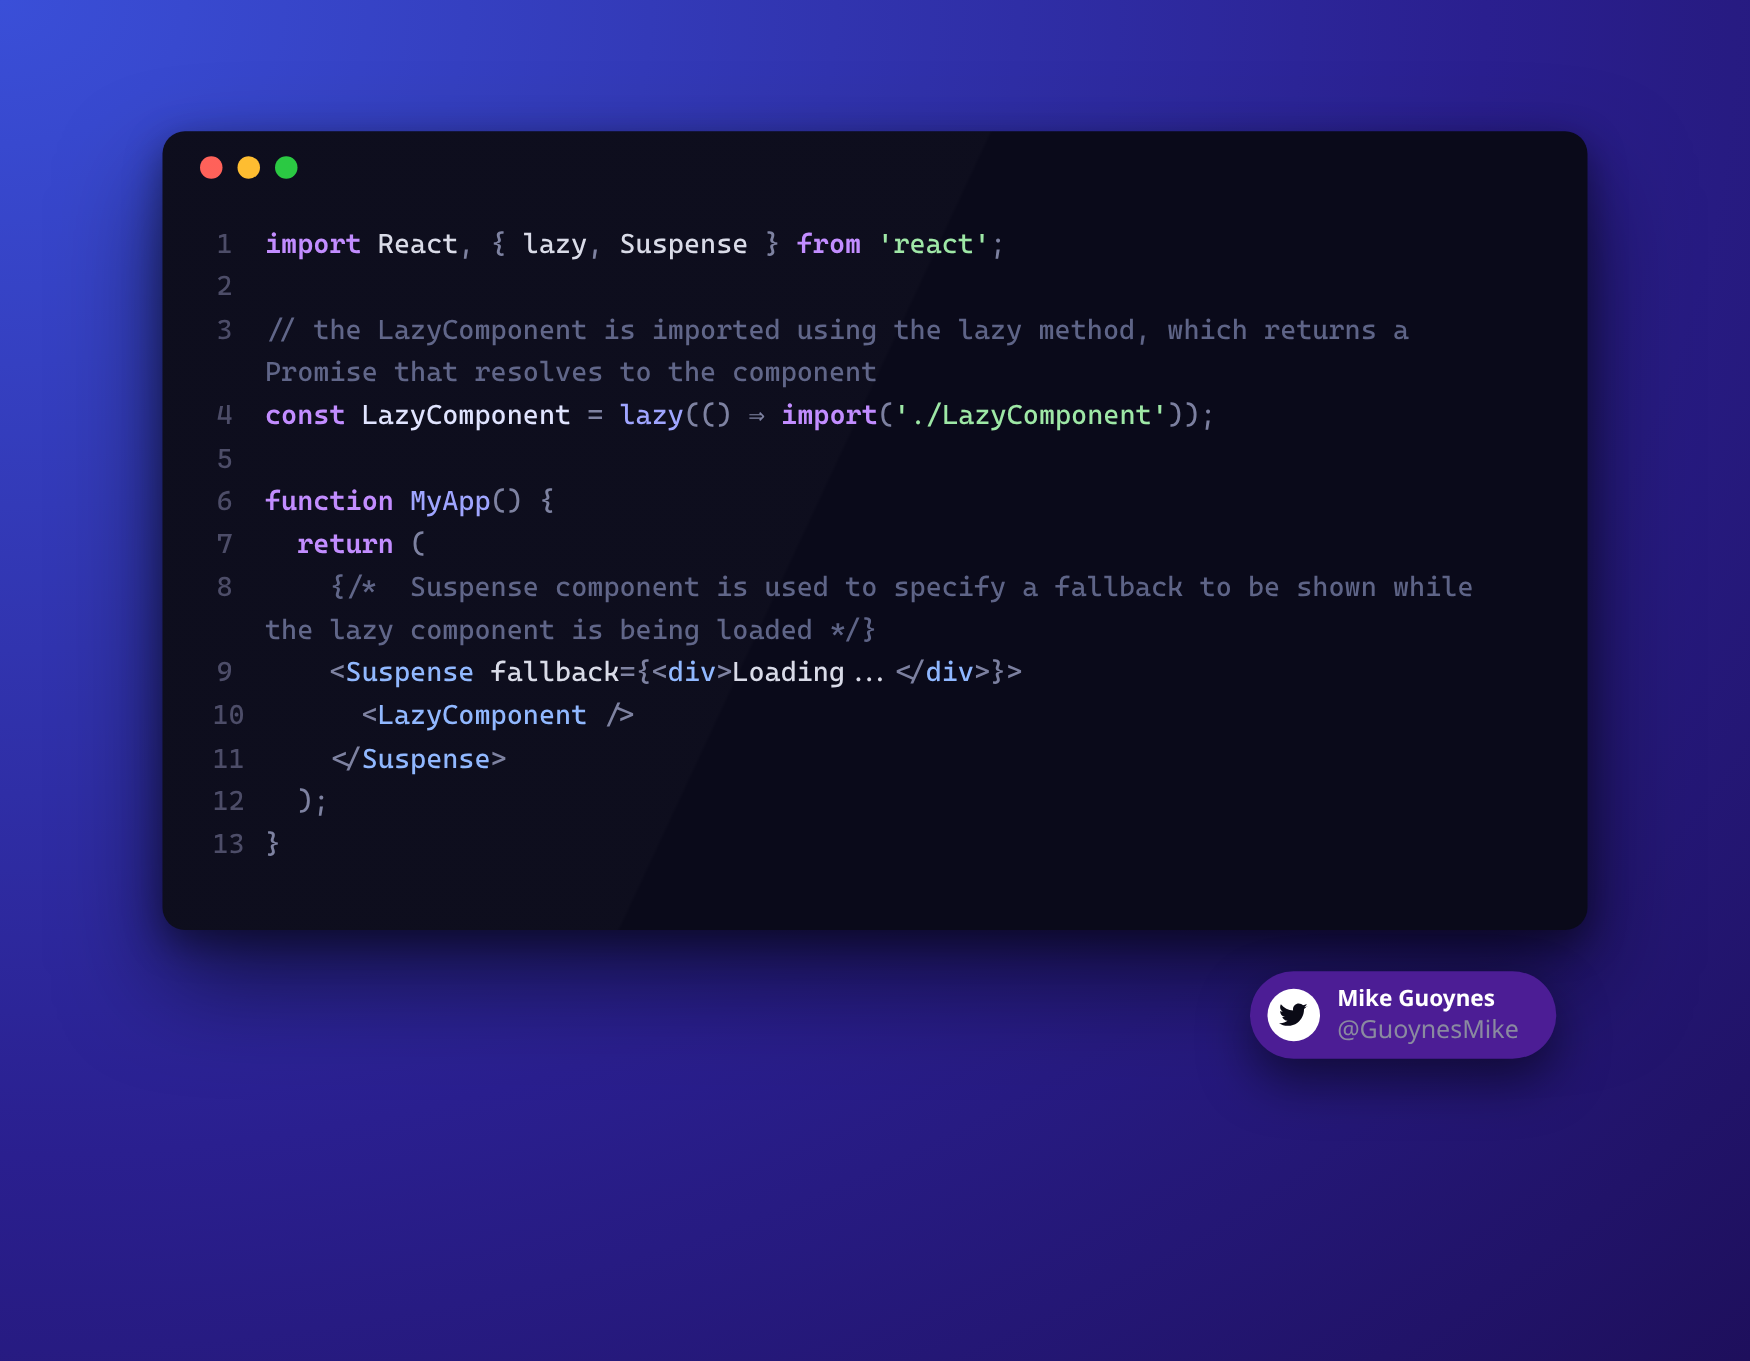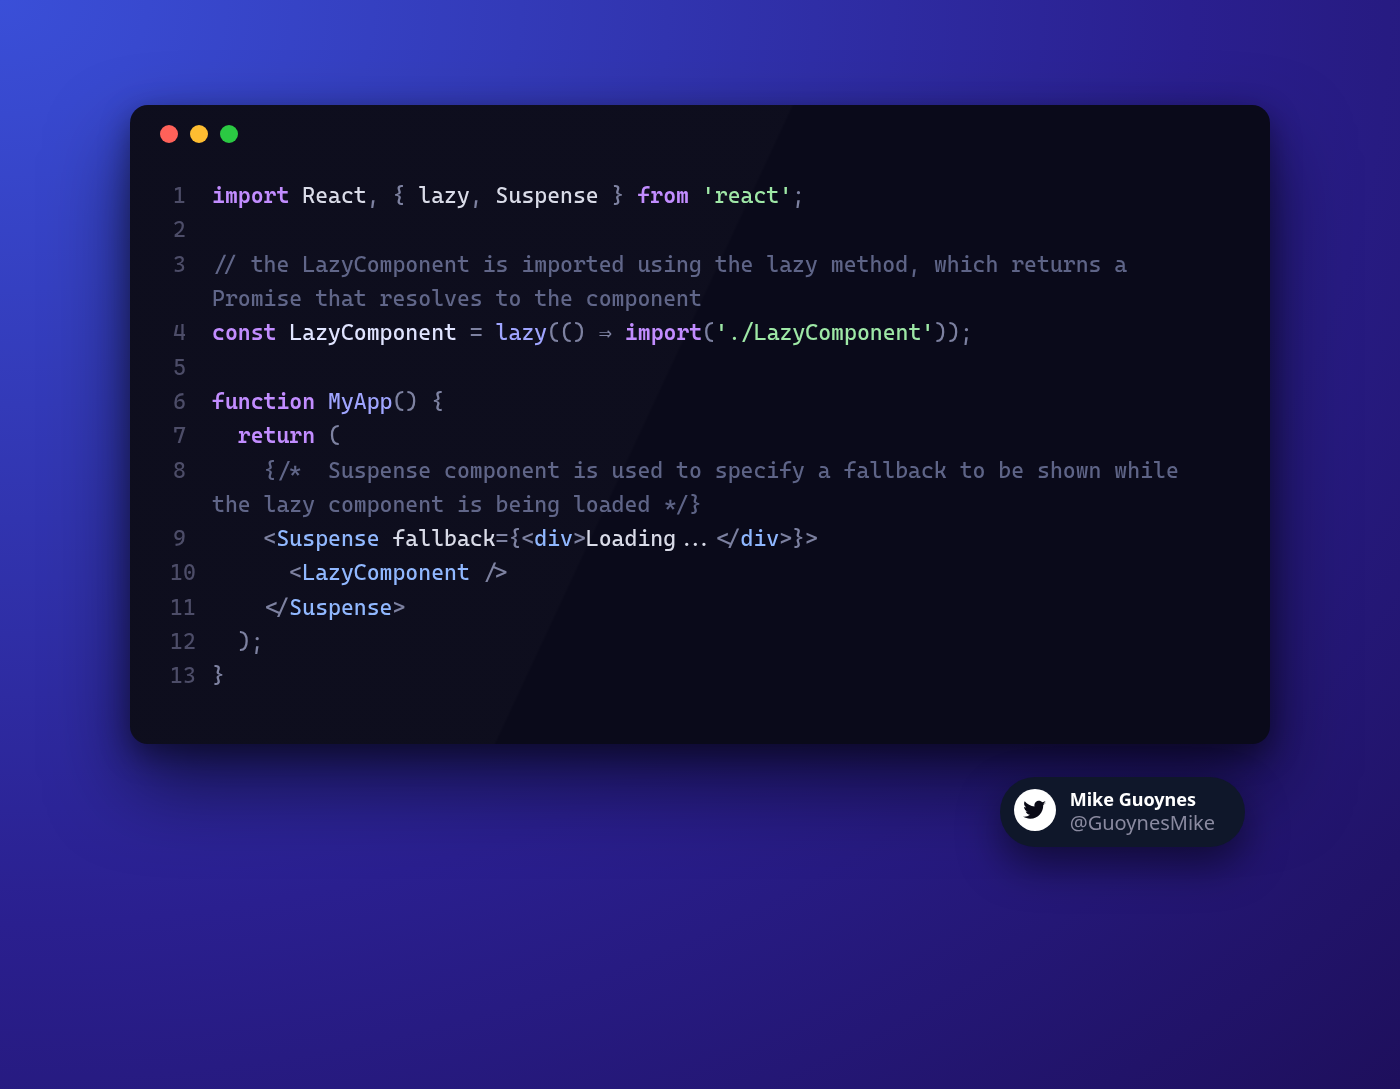--- a/index.html
+++ b/index.html
@@ -78,23 +78,23 @@
   .tk-comment { color: #5e6487; }
   .tk-punc, .tk-op { color: #7c80a0; }
   .tk-tag     { color: #8fb7ff; }
   .tk-type    { color: #e0e4ff; }
 
   .badge {
     position: absolute;
     right: 155px;
     top: 777px;
     display: flex;
-    align-items: flex-start;
+    align-items: center;
     gap: 14px;
-    background: #0f172a;
+    background: #4c1d95;
     border-radius: 999px;
     padding: 12px 30px 12px 14px;
     box-shadow: 0 18px 40px rgba(0,0,0,0.5);
   }
   .badge .icon {
     width: 42px; height: 42px; border-radius: 50%;
     background: #fff;
     display:flex; align-items:center; justify-content:center;
   }
   .badge .text { display:flex; flex-direction: column; line-height:1.2; font-family: -apple-system, system-ui, sans-serif; }

